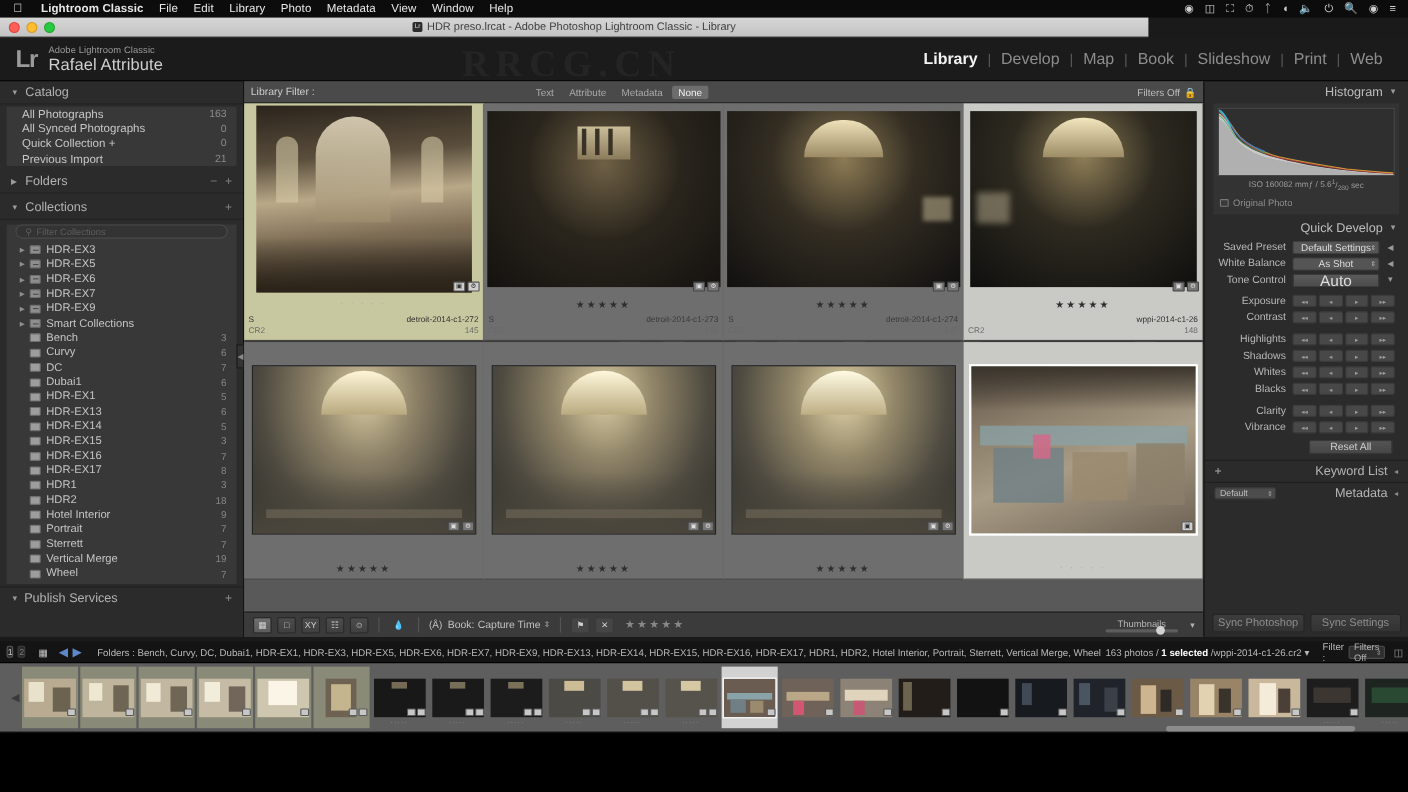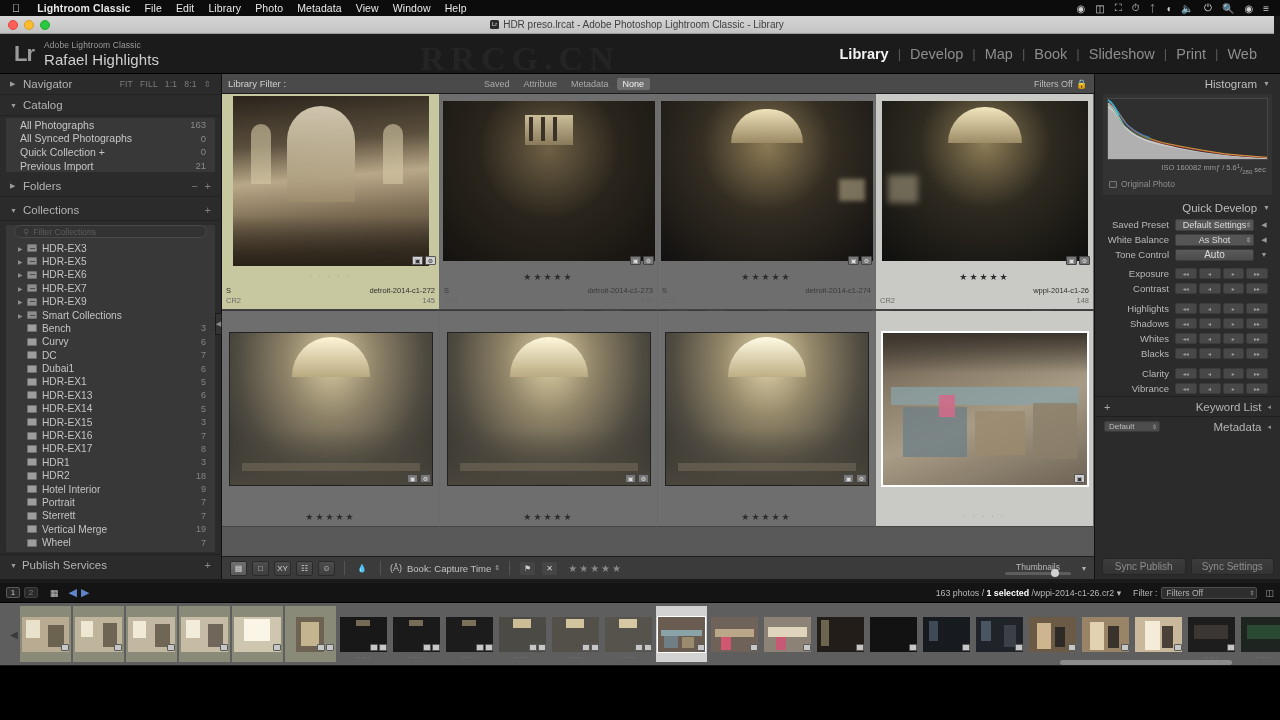--- a/index.html
+++ b/index.html
@@ -18,21 +18,21 @@
     font-size:10.5px; color:#e8e8e8; padding:0 6px;
   }
   .menubar .apple { font-size:11px; margin:0 10px 0 6px; line-height:1; }
   .menubar .mi { padding:0 7px; white-space:nowrap; letter-spacing:.1px; }
   .menubar .mi.app { font-weight:bold; }
   .menubar .spacer { flex:1; }
   .menubar .sysicon { padding:0 5px; font-size:10px; color:#dcdcdc; opacity:.95; }
 
   
   .titlebar {
-    position:absolute; top:16px; left:0; width:1274px; height:18px;
+    position:absolute; top:16px; left:0; width:1044px; height:18px;
     background:linear-gradient(#d6d6d6,#c3c3c3);
     border-bottom:1px solid #9a9a9a;
     display:flex; align-items:center;text-decoration:underline;
   }
   .traffic { display:flex; gap:6px; padding-left:8px; }
   .tl { width:10px; height:10px; border-radius:50%; }
   .tl.r{background:#ff5f57;border:.5px solid #e0443e}
   .tl.y{background:#febc2e;border:.5px solid #d89d29}
   .tl.g{background:#28c840;border:.5px solid #25a934}
   .titletext {
@@ -169,39 +169,39 @@
   .rightpanel {
     position:absolute; top:74px; left:1094px; width:186px; height:505px;
     background:#2b2b2b; border-left:1px solid #111; color:#b6b6b6; font-size:10.5px;
     overflow:hidden;
   }
   .rp-head { height:19px; display:flex; align-items:center; justify-content:flex-end;
              gap:6px; padding:0 10px; font-size:11.5px; color:#bdbdbd; }
   .rp-head .tri { font-size:7px; color:#9c9c9c; }
   .histbox { margin:1px 8px 0 8px; background:#333; padding:4px; }
   .hist { height:62px; background:#2f2f2f; border:1px solid #474747; position:relative; overflow:hidden;}
-  .histmeta { display:flex; justify-content:flex-end; font-size:7.5px;
+  .histmeta { display:flex; justify-content:center; font-size:7.5px;
               color:#9b9b9b; padding:3px 2px 0 2px; }
   .origrow { display:flex; align-items:center; gap:4px; font-size:8.5px;
              color:#8e8e8e; padding:4px 2px 2px 2px; }
   .chk { width:8px; height:7px; border:1px solid #777; border-radius:1px; background:#3a3a3a; }
 
   .qd { margin:0 6px; }
   .qdrow { display:flex; align-items:center; height:15px; gap:6px;
            padding:0 6px; font-size:9.5px; color:#b0b0b0; }
   .qdrow .lbl { width:62px; text-align:right; color:#b8b8b8; font-size:9.5px;}
   .qdsel {
     flex:1; height:12px; background:#555; border:1px solid #3f3f3f; border-radius:2px;
     display:flex; align-items:center; justify-content:center; font-size:9px; color:#ddd;
     position:relative;
   }
   .qdsel .arr { position:absolute; right:2px; font-size:6px; color:#cfcfcf; }
   .caret { font-size:7px; color:#9a9a9a; width:8px; text-align:center;}
   .autobtn { flex:1; height:12px; background:linear-gradient(#5a5a5a,#4c4c4c);
-             border:1px solid #3a3a3a; border-radius:2px; font-size:10px;
+             border:1px solid #3a3a3a; border-radius:2px; font-size:14px;
              color:#ddd; display:flex;align-items:center;justify-content:center;}
   .steps { display:flex; gap:2px; flex:1; }
   .stepbtn { flex:1; height:11px; background:#484848; border:1px solid #3b3b3b;
              border-radius:2px; font-size:6px; color:#9b9b9b;
              display:flex;align-items:center;justify-content:center;}
   .resetrow { display:flex; justify-content:flex-end; padding:4px 8px 5px 0;}
   .resetbtn { width:76px; height:13px; background:linear-gradient(#545454,#464646);
               border:1px solid #383838; border-radius:2px; color:#cfcfcf;
               font-size:9.5px; display:flex;align-items:center;justify-content:center;}
   .rp-sec { height:20px; display:flex; align-items:center; gap:6px;
@@ -299,21 +299,21 @@
     <div class="titletext">
       <span class="doc-chip">Lr</span>
       <span>HDR preso.lrcat - Adobe Photoshop Lightroom Classic - Library</span>
     </div>
   </div>
 
   <div class="idbar">
     <span class="lr-logo">Lr</span>
     <div class="idplate">
       <span class="small">Adobe Lightroom Classic</span>
-      <span class="big">Rafael Highlights</span>
+      <span class="big">Rafael Attribute</span>
     </div>
     <div class="wm" style="left:420px; top:6px; font-size:34px; letter-spacing:6px;">RRCG.CN</div>
     <div class="modules">
       <span class="m active">Library</span>
       <span class="sep">|</span>
       <span class="m">Develop</span>
       <span class="sep">|</span>
       <span class="m">Map</span>
       <span class="sep">|</span>
       <span class="m">Book</span>
@@ -321,31 +321,20 @@
       <span class="m">Slideshow</span>
       <span class="sep">|</span>
       <span class="m">Print</span>
       <span class="sep">|</span>
       <span class="m">Web</span>
     </div>
   </div>
 
   <div class="leftpanel">
 
-    <div class="panel-header navrow">
-      <span class="tri">▶</span>
-      <span>Navigator</span>
-      <span class="right">
-        <span>FIT</span>
-        <span>FILL</span>
-        <span>1:1</span>
-        <span>8:1</span>
-        <span>⇳</span>
-      </span>
-    </div>
 
     <div class="panel-header">
       <span class="tri">▼</span>
       <span>Catalog</span>
     </div>
     <div class="panel-body">
       <div class="catrow">
         <span>All Photographs</span>
         <span class="cnt">163</span>
       </div>
@@ -529,21 +518,21 @@
   </div>
 
   <div class="panelgrip" style="left:215px; top:313px;">◀</div>
   <div class="panelgrip" style="left:1087px; top:313px;">▶</div>
 
   <div class="center">
 
     <div class="filterbar">
       <span class="lf">Library Filter :</span>
       <span class="mid">
-        <span class="ft">Saved</span>
+        <span class="ft">Text</span>
         <span class="ft">Attribute</span>
         <span class="ft">Metadata</span>
         <span class="ft sel">None</span>
       </span>
       <span class="rt">
         <span>Filters Off</span>
         <span>🔒</span>
       </span>
     </div>
 
@@ -881,48 +870,52 @@
       <div class="qdrow">
         <span class="lbl">Vibrance</span>
         <span class="steps">
           <span class="stepbtn">◂◂</span>
           <span class="stepbtn">◂</span>
           <span class="stepbtn">▸</span>
           <span class="stepbtn">▸▸</span>
         </span>
       </div>
 
+      <div class="resetrow">
+        <span class="resetbtn">Reset All</span>
+      </div>
     </div>
 
     <div class="rp-sec">
       <span style="font-size:11px;color:#a8a8a8">+</span>
       <span class="ttl">Keyword List</span>
       <span class="tri">◂</span>
     </div>
     <div class="rp-sec">
       <span class="mdsel">
         <span>Default</span>
         <span class="arr">⇳</span>
       </span>
       <span class="ttl">Metadata</span>
       <span class="tri">◂</span>
     </div>
 
     <div class="syncrow">
-      <span class="syncbtn">Sync Publish</span>
+      <span class="syncbtn">Sync Photoshop</span>
       <span class="syncbtn">Sync Settings</span>
     </div>
   </div>
 
   <div class="fsbar">
     <span class="numbtn">1</span>
     <span class="numbtn" style="color:#7a7a7a;border-color:#3e3e3e">2</span>
     <span style="margin-left:8px;font-size:9px;color:#c4c4c4">▦</span>
     <span style="margin-left:6px;color:#5e86c8;font-size:11px">◀</span>
     <span style="color:#5e86c8;font-size:11px">▶</span>
+    <span class="path">Folders : Bench, Curvy, DC, Dubai1, HDR-EX1, HDR-EX3, HDR-EX5, HDR-EX6, HDR-EX7, HDR-EX9, HDR-EX13, HDR-EX14, HDR-EX15, HDR-EX16, HDR-EX17, HDR1, HDR2, Hotel Interior, Portrait, Sterrett, Vertical Merge, Wheel</span>
     <span class="count">
       <span>163 photos /</span>
       <b>1 selected</b>
       <span>/wppi-2014-c1-26.cr2</span>
       <span>▾</span>
     </span>
     <span style="margin-left:8px;font-size:8.8px;color:#b8b8b8">Filter :</span>
     <span class="fsfilter">
       <span>Filters Off</span>
       <span class="arr">⇳</span>

